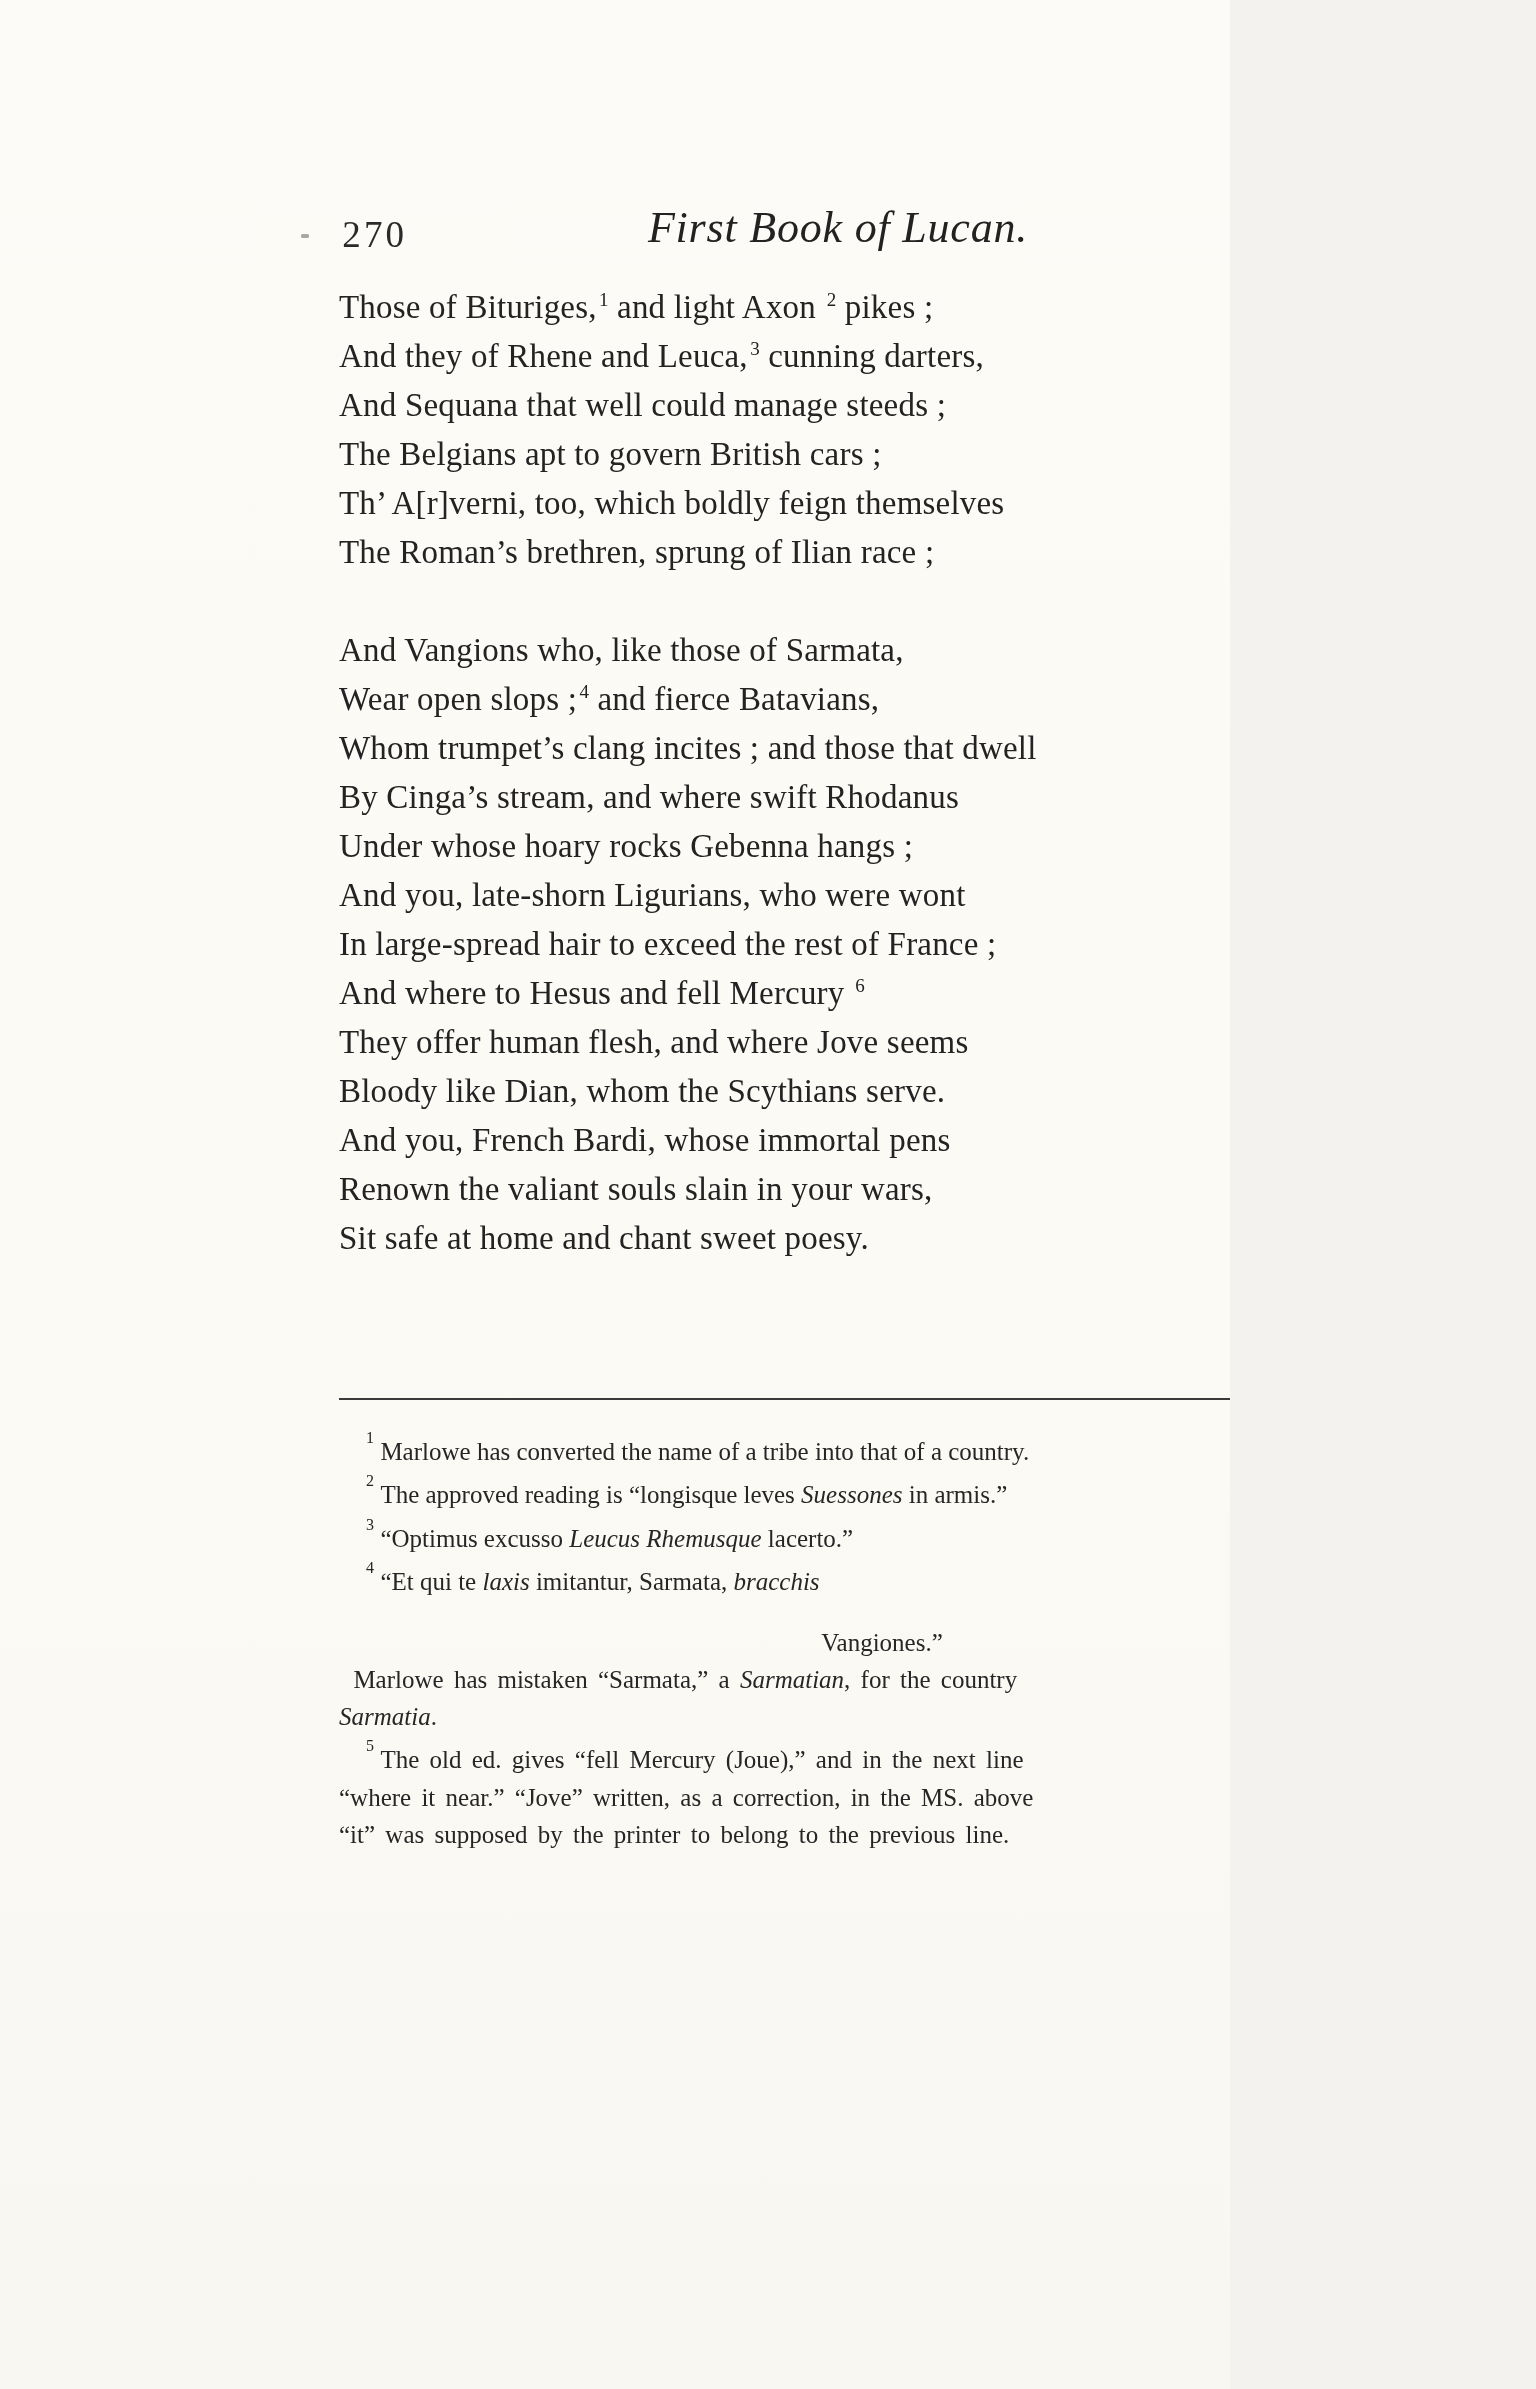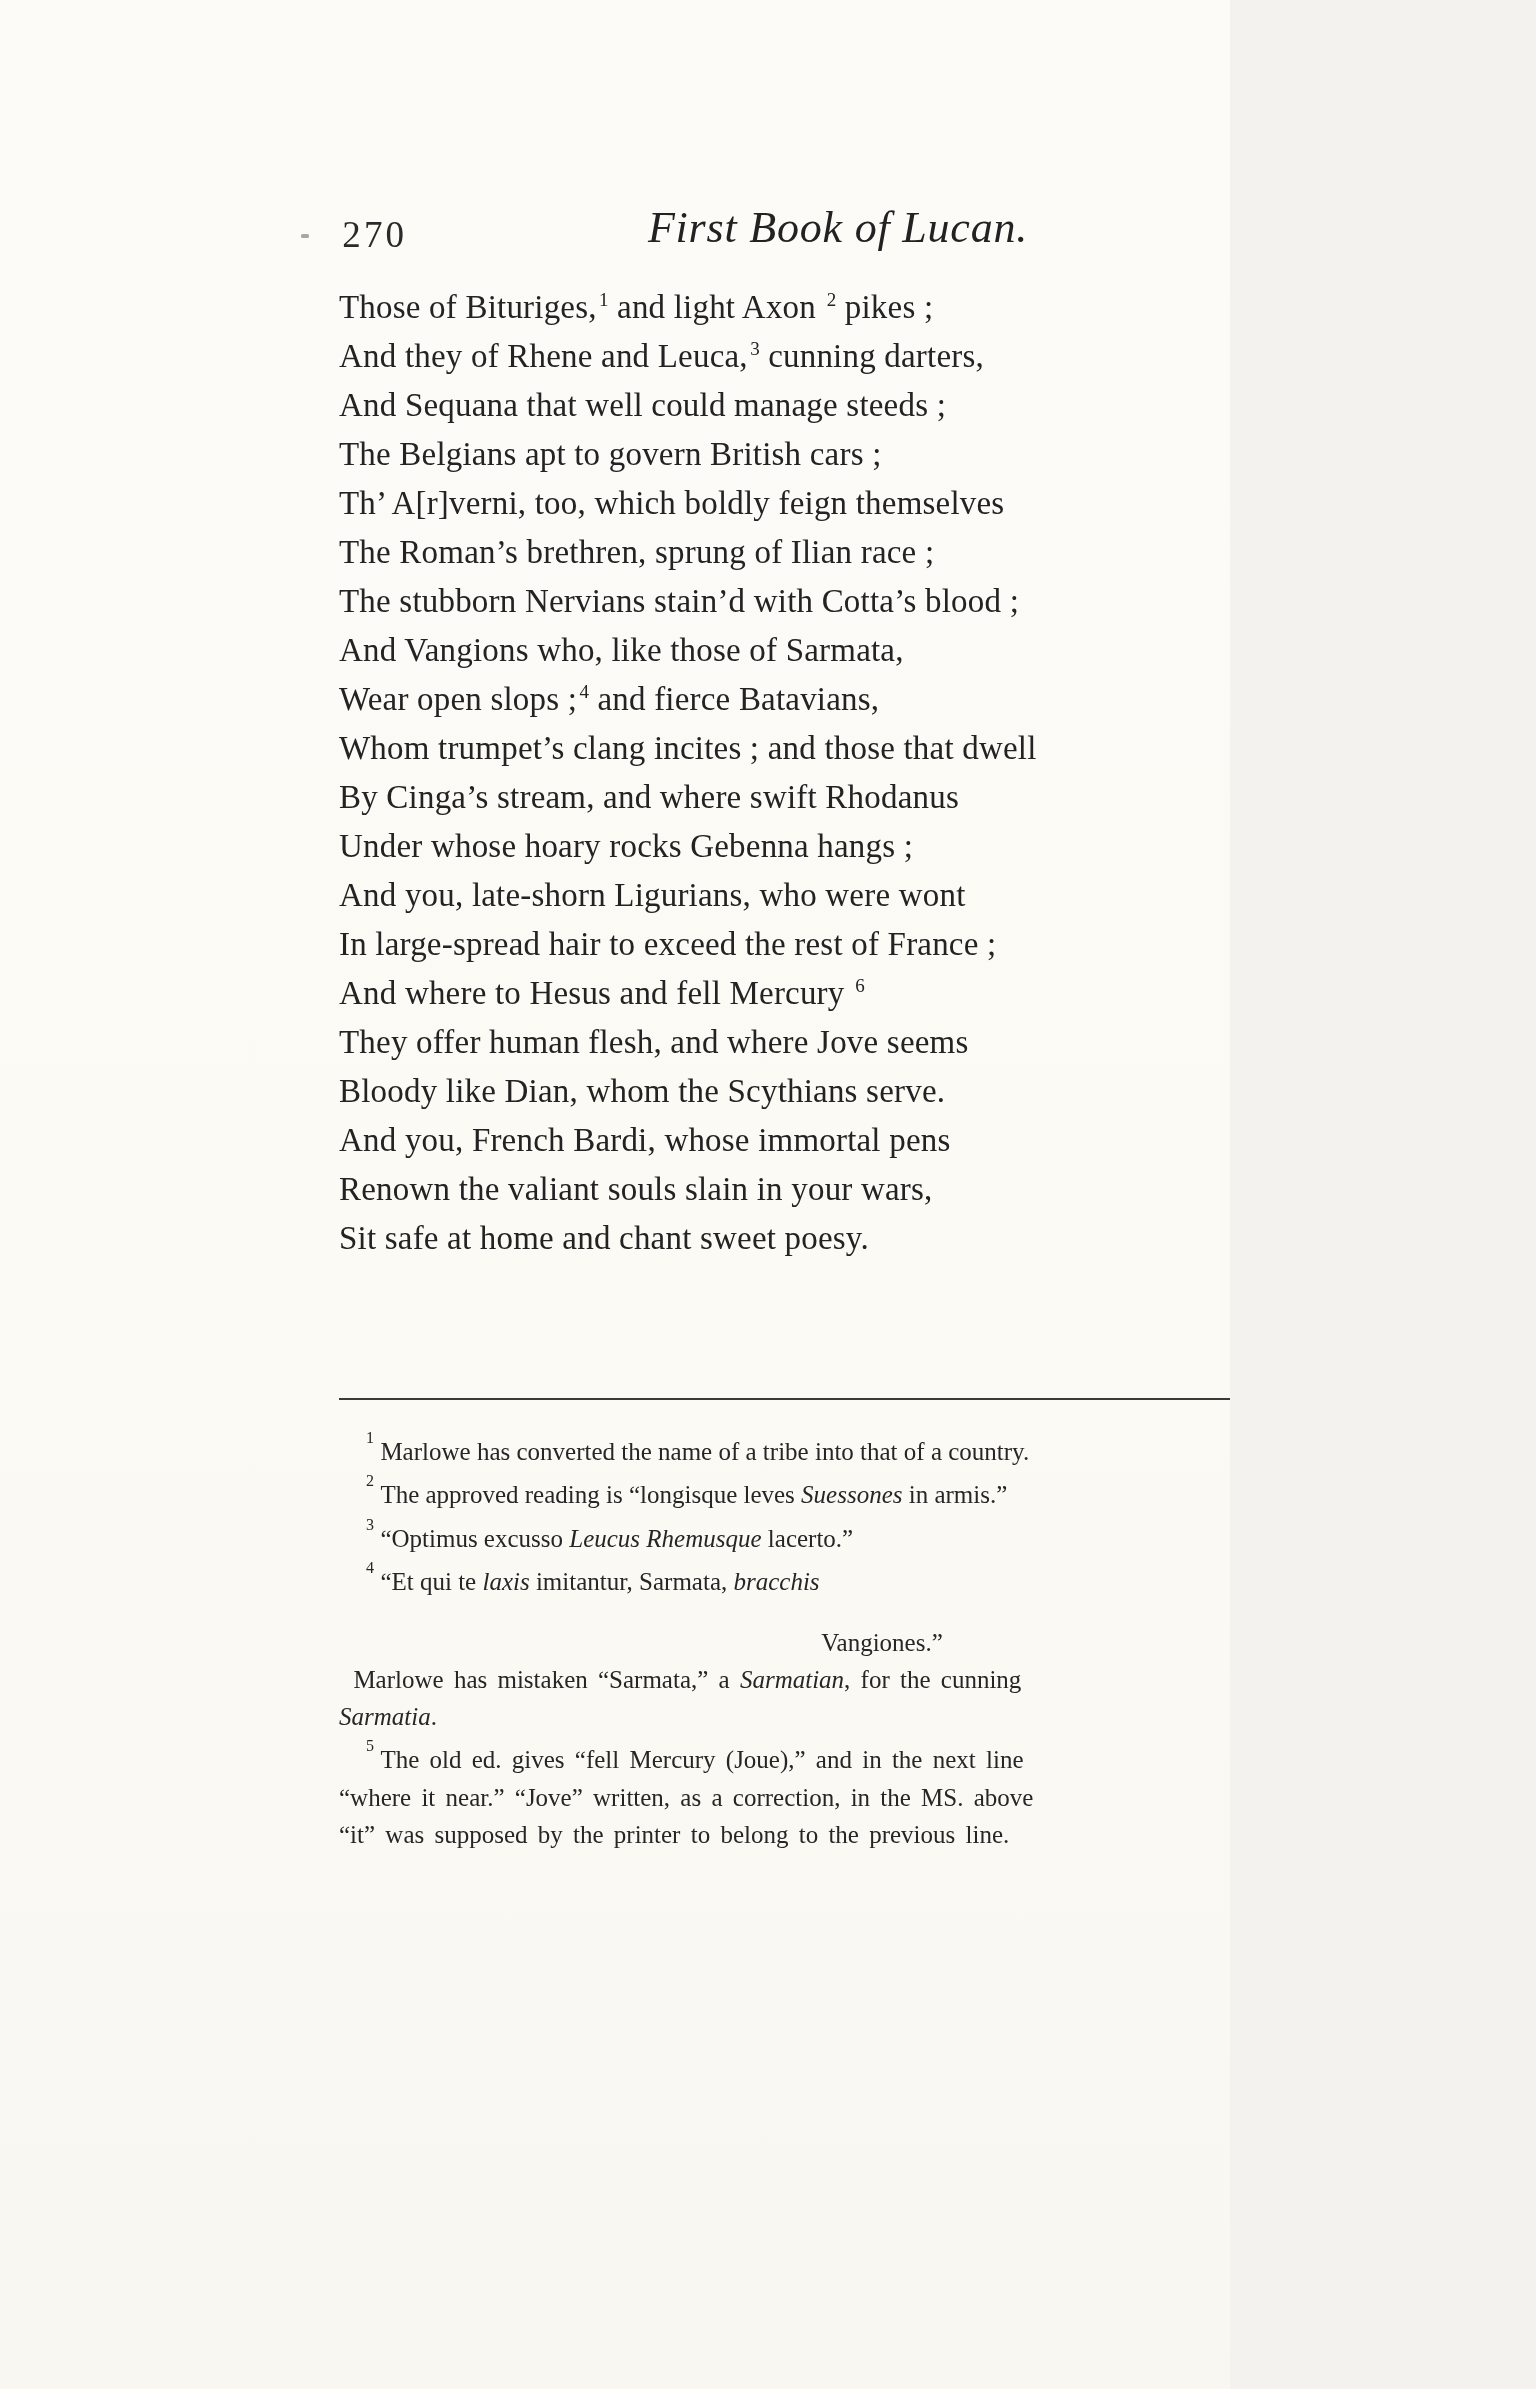--- a/index.html
+++ b/index.html
@@ -43,21 +43,21 @@
     <span class="title">First Book of Lucan.</span>
   </div>
 
   <div class="poem" id="poem">
       <div class="poem-line"><span><span>Those of Bituriges,</span><sup class="fnref">1</sup><span> and light Axon </span><sup class="fnref">2</sup><span> pikes ;</span></span></div>
       <div class="poem-line"><span><span>And they of Rhene and Leuca,</span><sup class="fnref">3</sup><span> cunning darters,</span></span></div>
       <div class="poem-line"><span><span>And Sequana that well could manage steeds ;</span></span></div>
       <div class="poem-line"><span><span>The Belgians apt to govern British cars ;</span></span></div>
       <div class="poem-line"><span><span>Th’ A[r]verni, too, which boldly feign themselves</span></span></div>
       <div class="poem-line"><span><span>The Roman’s brethren, sprung of Ilian race ;</span></span></div>
-      <div class="poem-line"><span><span>The stubborn Nervians stain’d with Cotta’s blood ;</span></span><span class="linenum">430</span></div>
+      <div class="poem-line"><span class="linenum">430</span></div>
       <div class="poem-line"><span><span>And Vangions who, like those of Sarmata,</span></span></div>
       <div class="poem-line"><span><span>Wear open slops ;</span><sup class="fnref">4</sup><span> and fierce Batavians,</span></span></div>
       <div class="poem-line"><span><span>Whom trumpet’s clang incites ; and those that dwell</span></span></div>
       <div class="poem-line"><span><span>By Cinga’s stream, and where swift Rhodanus</span></span></div>
       <div class="poem-line"><span><span>Under whose hoary rocks Gebenna hangs ;</span></span></div>
       <div class="poem-line"><span><span>And you, late-shorn Ligurians, who were wont</span></span></div>
       <div class="poem-line"><span><span>In large-spread hair to exceed the rest of France ;</span></span></div>
       <div class="poem-line"><span><span>And where to Hesus and fell Mercury </span><sup class="fnref">6</sup></span><span class="linenum">440</span></div>
       <div class="poem-line"><span><span>They offer human flesh, and where Jove seems</span></span></div>
       <div class="poem-line"><span><span>Bloody like Dian, whom the Scythians serve.</span></span></div>
@@ -67,18 +67,18 @@
     </div>
 
   <div class="rule"></div>
 
   <div class="footnotes" id="footnotes">
       <p class="fn note"><sup class="fnmark">1</sup><span>Marlowe has converted the name of a tribe into that of a country.</span></p>
       <p class="fn note"><sup class="fnmark">2</sup><span>The approved reading is “longisque leves </span><em>Suessones</em><span> in armis.”</span></p>
       <p class="fn note"><sup class="fnmark">3</sup><span>“Optimus excusso </span><em>Leucus Rhemusque</em><span> lacerto.”</span></p>
       <p class="fn note"><sup class="fnmark">4</sup><span>“Et qui te </span><em>laxis</em><span> imitantur, Sarmata, </span><em>bracchis</em></p>
       <p class="fn verse"><span>Vangiones.”</span></p>
-      <p class="fn cont"><span>Marlowe has mistaken “Sarmata,” a </span><em>Sarmatian</em><span>, for the cunning</span><br><em>Sarmatia</em><span>.</span></p>
+      <p class="fn cont"><span>Marlowe has mistaken “Sarmata,” a </span><em>Sarmatian</em><span>, for the country</span><br><em>Sarmatia</em><span>.</span></p>
       <p class="fn note"><sup class="fnmark">5</sup><span>The old ed. gives “fell Mercury (Joue),” and in the next line</span><br><span>“where it near.”  “Jove” written, as a correction, in the MS. above</span><br><span>“it” was supposed by the printer to belong to the previous line.</span></p>
     </div>
 
 </div>
 
 
 </body></html>

